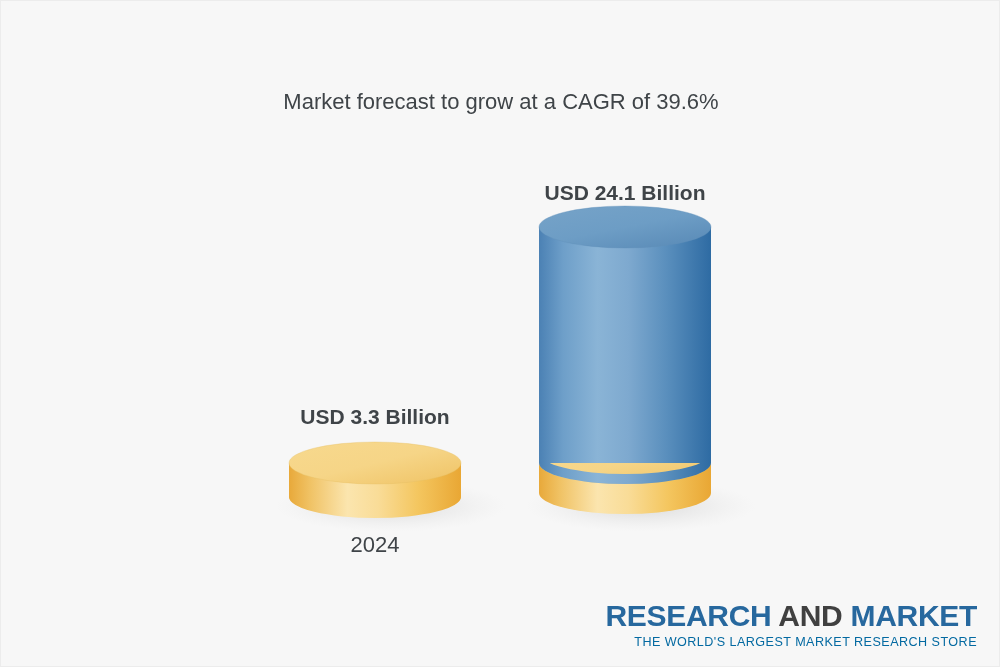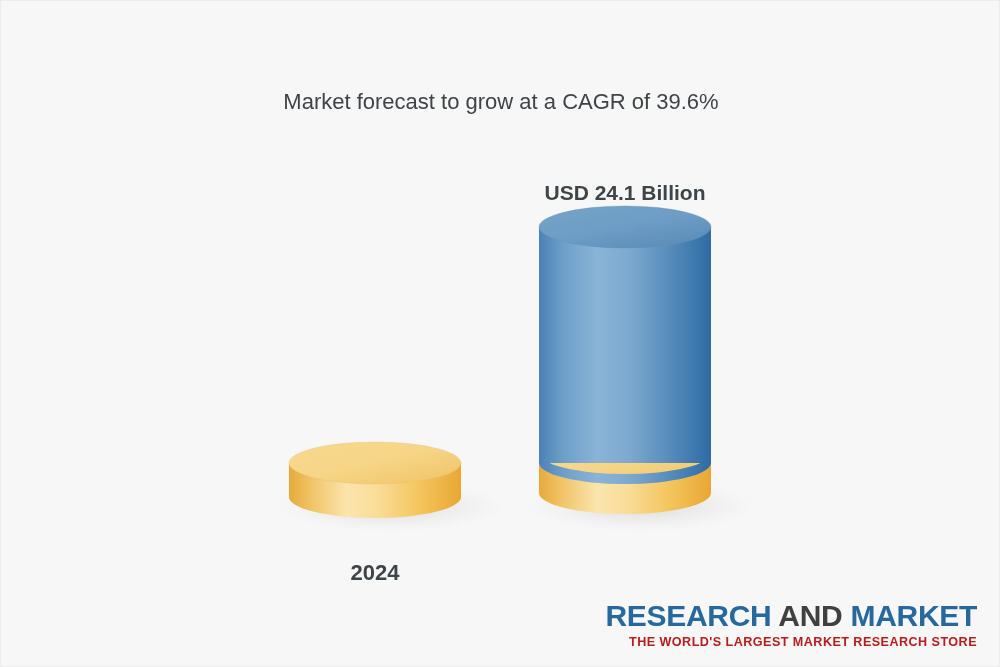--- a/index.html
+++ b/index.html
@@ -63,25 +63,24 @@
     color: #3f4448;
     text-align: center;
     white-space: nowrap;
   }
   .value-label-2024 { left: 288px; top: 404px; width: 172px; }
   .value-label-2030 { left: 538px; top: 180px; width: 172px; }
 
   .cat-label {
     position: absolute;
     font-size: 22px;
-    font-weight: bold;
+    font-weight: normal;
     color: #3f4448;
     text-align: center;
     white-space: nowrap;
-    margin-top: 28px;
   }
   .cat-label-2024 { left: 288px; top: 531px; width: 172px; }
   .cat-label-2030 { left: 538px; top: 531px; width: 172px; }
 
   .cylinder-svg {
     position: absolute;
     left: 0;
     top: 0;
   }
 
@@ -106,22 +105,22 @@
     font-size: 30px;
     font-weight: bold;
     letter-spacing: -0.3px;
     white-space: nowrap;
   }
   .logo-word-blue { color: #27689e; }
   .logo-word-gold { color: #404040; }
   .logo-tagline {
     margin-top: 5px;
     font-size: 12.6px;
-    font-weight: bold;
-    color: #b91c1c;
+    font-weight: normal;
+    color: #0369a1;
     letter-spacing: 0.45px;
     white-space: nowrap;
   }
 </style>
 </head>
 <body>
 
 <div id="infographic">
 
   <div class="subtitle">Market forecast to grow at a CAGR of 39.6%</div>
@@ -186,20 +185,21 @@
         <ellipse cx="624" cy="462" rx="86" ry="21" fill="url(#goldTop)"></ellipse>
 
         <rect x="538" y="226" width="172" height="236" fill="url(#blueBody)"></rect>
         <path d="M 538 462 A 86 21 0 0 0 710 462 L 710 452 A 86 21 0 0 1 538 452 Z" fill="url(#blueBody)"></path>
 
         <ellipse cx="624" cy="226" rx="86" ry="21" fill="url(#blueTop)"></ellipse>
         <ellipse cx="624" cy="226" rx="86" ry="21" fill="none" stroke="#5e8eb8" stroke-width="0.6" opacity="0.6"></ellipse>
       </g>
     </svg>
 
+    <div class="value-label value-label-2024">USD 3.3 Billion</div>
     <div class="value-label value-label-2030">USD 24.1 Billion</div>
 
     <div class="cat-label cat-label-2024">2024</div>
   </div>
 
 
   <div class="logo">
     <div class="logo-main"><span class="logo-word-blue">RESEARCH</span><span class="logo-word-gold"> AND </span><span class="logo-word-blue">MARKET</span></div>
     <div class="logo-tagline">THE WORLD'S LARGEST MARKET RESEARCH STORE</div>
   </div>

